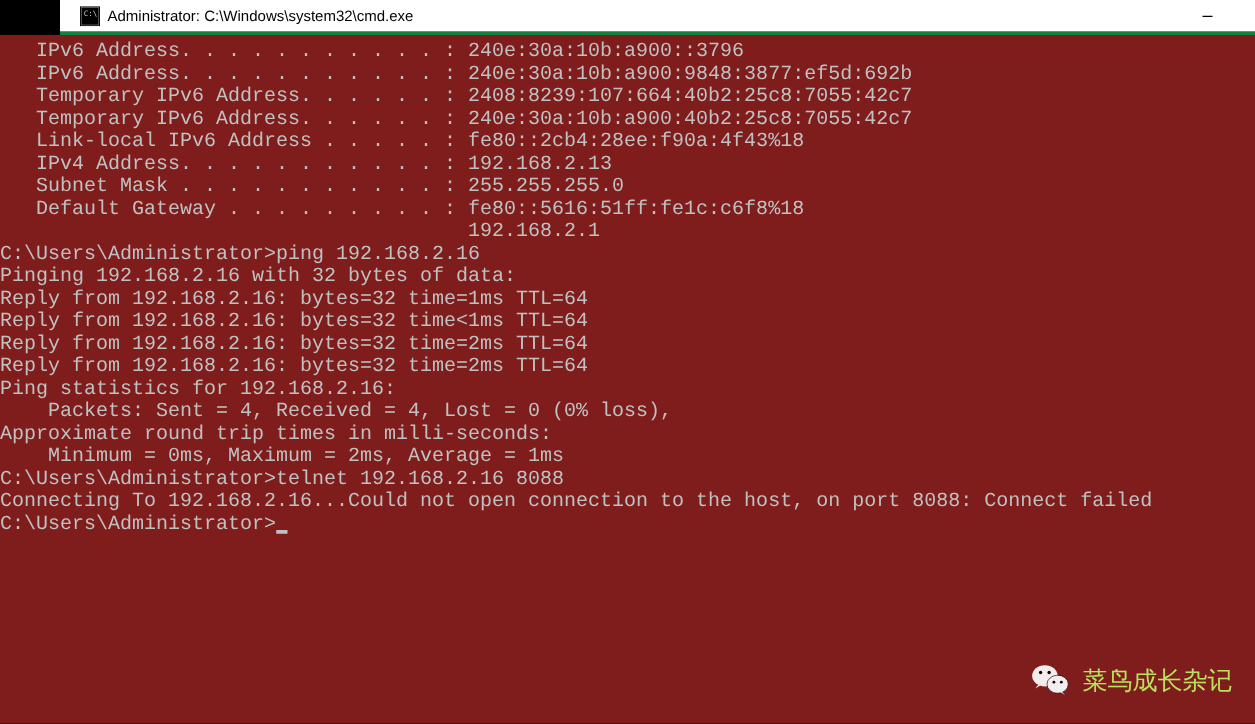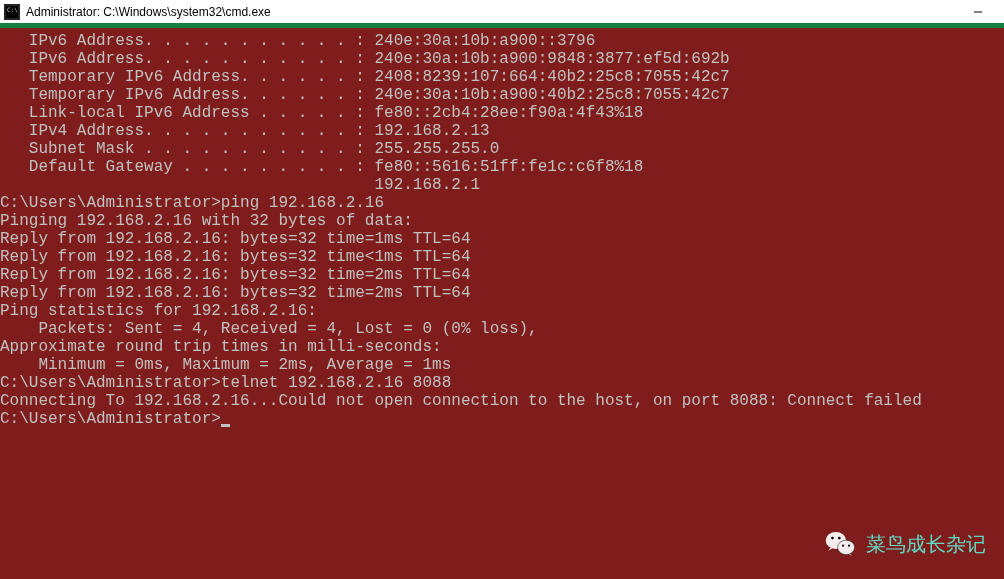--- a/index.html
+++ b/index.html
@@ -7,27 +7,28 @@
   width: 1004px;
   height: 579px;
   background: #000;
   font-family: "NSimSun", "SimSun", "Consolas", monospace;
   overflow: hidden;
   position: relative;
 }
 .titlebar {
   background: #fff;
   height: 28px;
-  border-bottom: 5px solid #15803d;
+  border-bottom: 3px solid #15803d;
   display: flex;
   align-items: center;
-  padding: 0 4px;
+  padding: 0 16px;
   font-family: "Segoe UI", Tahoma, sans-serif;
   font-size: 12px;
   color: #000;
+  margin-left: 48px;
 }
 .titlebar .icon {
   width: 16px;
   height: 16px;
   margin-right: 6px;
   display: flex;
   align-items: center;
   justify-content: center;
 }
 .titlebar .title-text { flex: 1; }
@@ -57,21 +58,21 @@
   background: #c0c0c0;
   vertical-align: bottom;
   margin-bottom: 1px;
 }
 .watermark {
   position: absolute;
   right: 18px;
   bottom: 18px;
   display: flex;
   align-items: center;
-  color: #5eead4;
+  color: #bef264;
   font-family: "Microsoft YaHei", sans-serif;
   font-size: 20px;
   opacity: 0.92;
   margin-top: 40px;
 }
 .watermark .wechat-icon {
   width: 34px; height: 34px;
   margin-right: 8px;
   display: flex; align-items: center; justify-content: center;
 }

